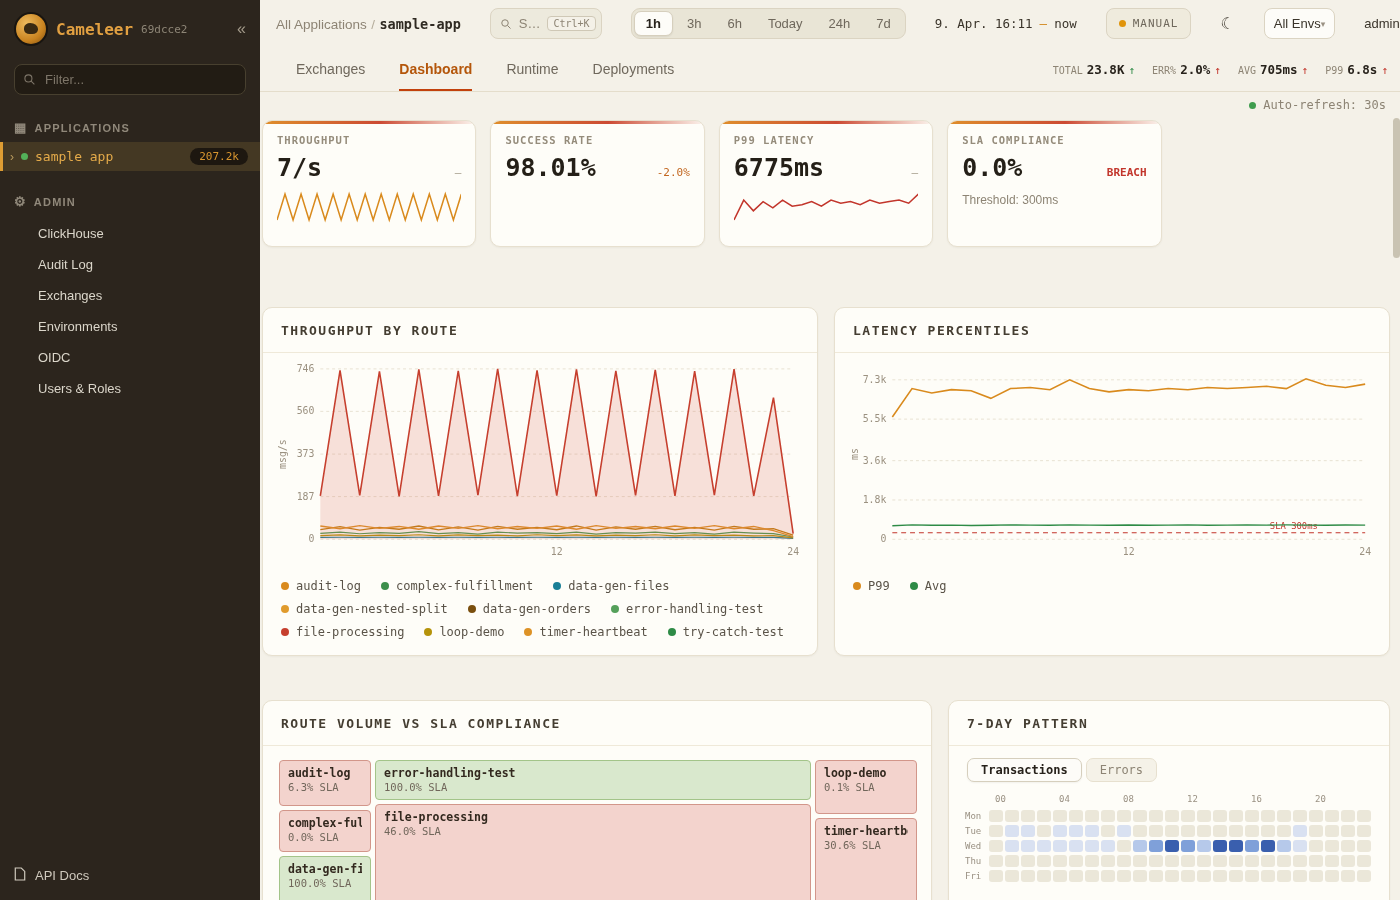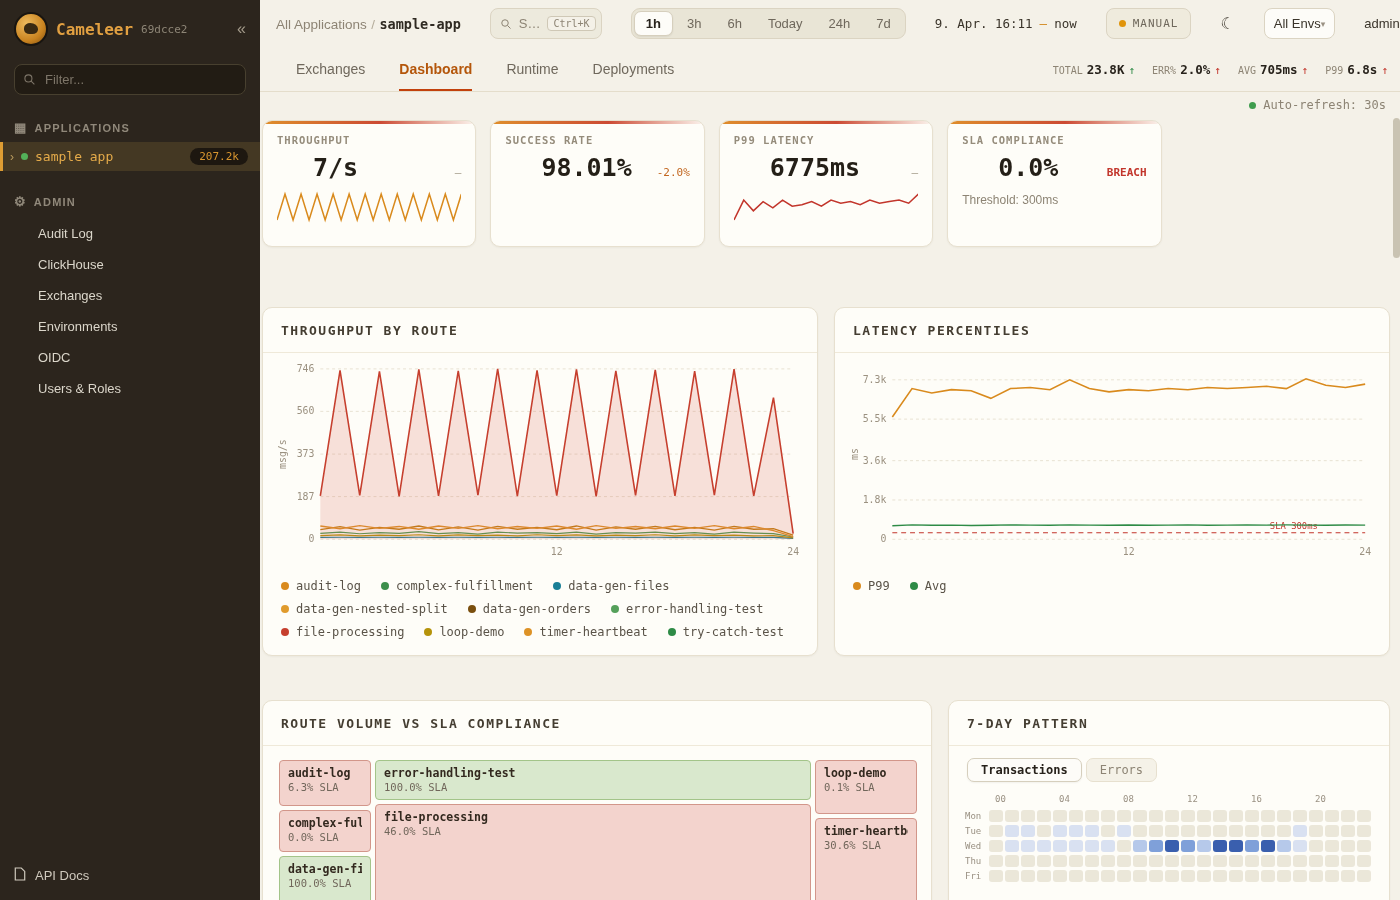--- a/index.html
+++ b/index.html
@@ -95,21 +95,21 @@
     font-family:"DejaVu Sans Mono",monospace; font-size:12px; color:#8d8474; padding-right:4px; }
   .autodot { width:7px; height:7px; border-radius:50%; background:#3f9d4e; }
 
   .kpi-grid { display:grid; grid-template-columns:repeat(5,1fr); gap:14px; margin-top:2px; }
   .kpi-card { position:relative; background:#fefdf8; border:1px solid #e7e0cf; border-radius:10px;
     height:127px; box-shadow:0 1px 2px rgba(60,50,30,.05); overflow:hidden; padding:13px 14px 8px; }
   .kpi-strip { position:absolute; top:0; left:0; right:0; height:3px;
     background:linear-gradient(90deg,#df8f2b,#cc4a33 55%,rgba(204,74,51,.05)); }
   .kpi-label { font-family:"DejaVu Sans Mono",monospace; font-size:10.5px; letter-spacing:1px;
     color:#958c7b; font-weight:bold; }
-  .kpi-mid { display:flex; align-items:baseline; justify-content:space-between; margin-top:7px;margin-left:36px; }
+  .kpi-mid { display:flex; align-items:baseline; justify-content:space-between; margin-top:7px; }
   .kpi-value { font-family:"DejaVu Sans Mono",monospace; font-weight:bold; font-size:25px; color:#241f17; }
   .kpi-delta { font-family:"DejaVu Sans Mono",monospace; font-size:11px; }
   .tone-muted { color:#a39a88; } .tone-warn { color:#c2661f; }
   .tone-bad { color:#c2352b; font-weight:bold; }
   .kpi-sub { font-size:12px; color:#8d8474; margin-top:11px; }
   .kpi-spark { display:block; margin-top:7px; width:100%; height:34px; }
 
   .charts-row { display:grid; grid-template-columns:1fr 1fr; gap:16px; margin-top:60px; }
   .panel { background:#fefdf8; border:1px solid #e7e0cf; border-radius:10px;
     box-shadow:0 1px 2px rgba(60,50,30,.05); overflow:hidden; }
@@ -177,22 +177,22 @@
       <span class="app-chevron">›</span>
       <span class="app-dot"></span>
       <span class="app-label">sample app</span>
       <span class="app-badge">207.2k</span>
     </div>
     <div class="sb-section" style="margin-top:14px;">
       <span class="sb-ic">⚙</span>
       <span>ADMIN</span>
     </div>
     <nav class="admin-nav">
+        <div class="admin-item">ClickHouse</div>
         <div class="admin-item">Audit Log</div>
-        <div class="admin-item">ClickHouse</div>
         <div class="admin-item">Exchanges</div>
         <div class="admin-item">Environments</div>
         <div class="admin-item">OIDC</div>
         <div class="admin-item">Users &amp; Roles</div>
       </nav>
     <div class="sb-foot">
       <span>
         <svg width="12" height="14" viewBox="0 0 14 16">
             <path d="M1.5 1h7l4 4v10h-11z" fill="none" stroke="currentColor" stroke-width="1.4"></path>
           </svg>

